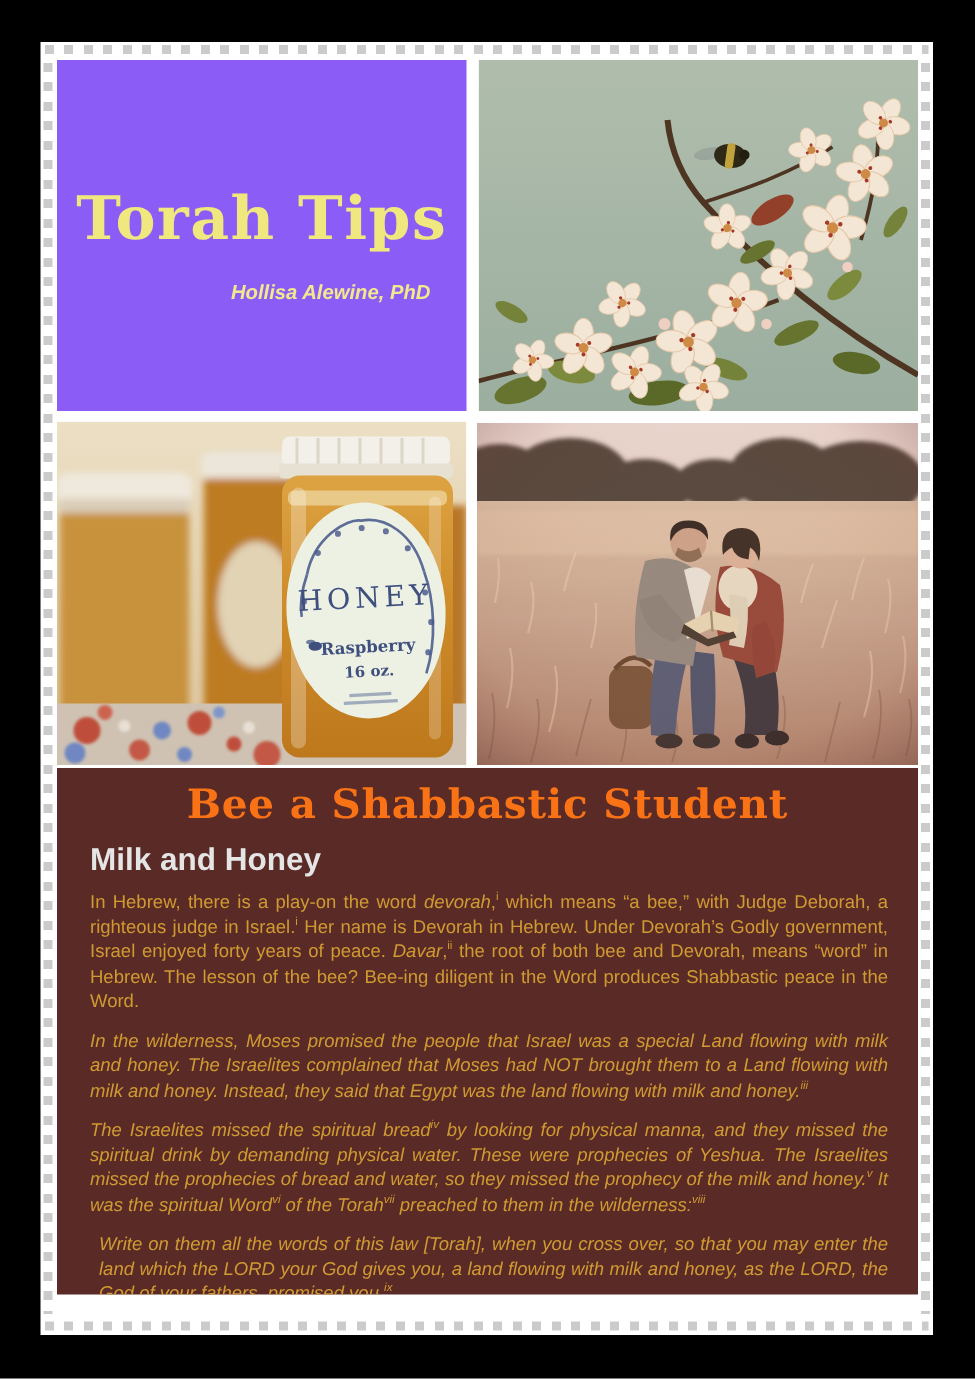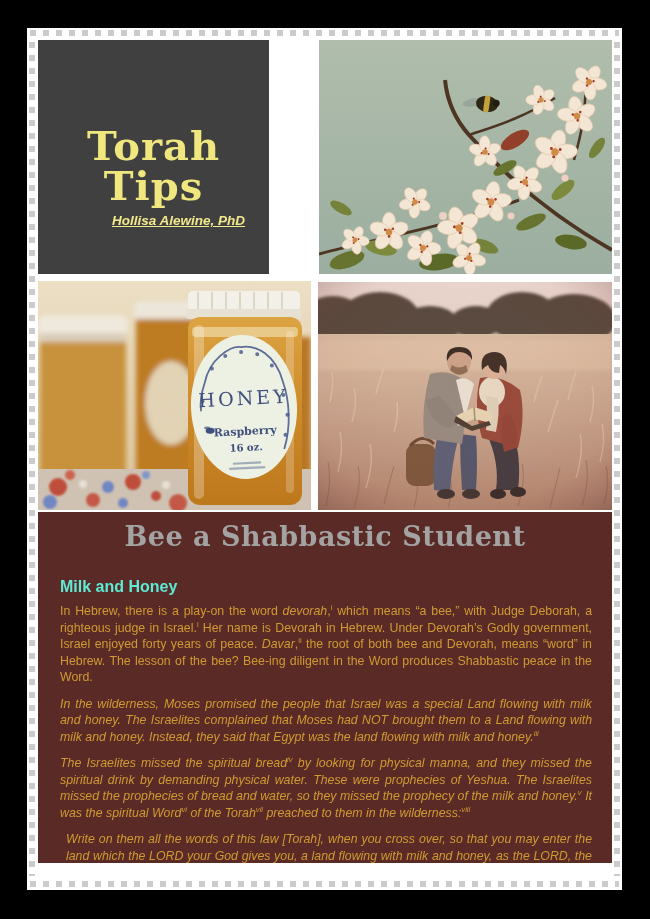--- a/index.html
+++ b/index.html
@@ -15,50 +15,50 @@
   
   .perf { position:absolute; }
   .perf.h { height:6px; left:3px; right:3px;
     background-image:repeating-linear-gradient(90deg,#cbcbcb 0 6px,transparent 6px 13px); }
   .perf.v { width:6px; top:14px; bottom:14px;
     background-image:repeating-linear-gradient(180deg,#cbcbcb 0 6px,transparent 6px 13px); }
   .perf.top { top:2px; } .perf.bot { bottom:3px; }
   .perf.left { left:2px; } .perf.right { right:2px; }
 
   .masthead {
-    position:absolute; left:11px; top:12px; width:231px; height:234px;
-    background:#404040; color:#f0e87e;
+    position:absolute; left:11px; top:12px; width:273px; height:234px;
+    background:#8b5cf6; color:#f0e87e;
   }
   .mast-title {
     margin-top:86px; text-align:center;
     font-family:"DejaVu Serif","Liberation Serif",serif;
     font-weight:bold; font-size:40px; line-height:1; letter-spacing:1px;
   }
   .mast-author {
-    margin-top:7px; text-align:right; padding-right:24px;
-    font-style:italic; font-weight:bold; font-size:13.5px; color:#f2e98c;text-decoration:underline;
+    margin-top:21px; text-align:right; padding-right:24px;
+    font-style:italic; font-weight:bold; font-size:13.5px; color:#f2e98c;
   }
 
   .photo { position:absolute; overflow:hidden; }
   .photo svg { display:block; }
   .flowers { left:292px; top:12px; width:293px; height:234px; }
   .honey   { left:11px;  top:253px; width:273px; height:229px; }
   .couple  { left:291px; top:254px; width:294px; height:228px; }
 
   .article {
     position:absolute; left:11px; top:484px; width:574px; height:351px;
     background:#5a2b26; color:#d09a33; box-sizing:border-box; overflow:hidden;
   }
   .article h1 {
-    margin:9px 0 0 0; text-align:center; color:#a3a3a3;
+    margin:9px 0 0 0; text-align:center; color:#f97316;
     font-family:"DejaVu Serif","Liberation Serif",serif;
     font-weight:bold; font-size:27px; letter-spacing:.5px;
   }
   .article h2 {
-    margin:26px 0 0 22px; color:#5eead4; font-size:16px; font-weight:bold;
+    margin:10px 0 0 22px; color:#e5e5e5; font-size:21px; font-weight:bold;
   }
   .article p {
     margin:7px 20px 0 22px; text-align:justify;
     font-size:12.35px; line-height:1.34;
   }
   .article p + p { margin-top:10px;font-style:italic; }
   .article p.quote { margin-left:28px; }
   .article sup { font-size:.62em; line-height:0; vertical-align:super; }
 </style>
 </head>

